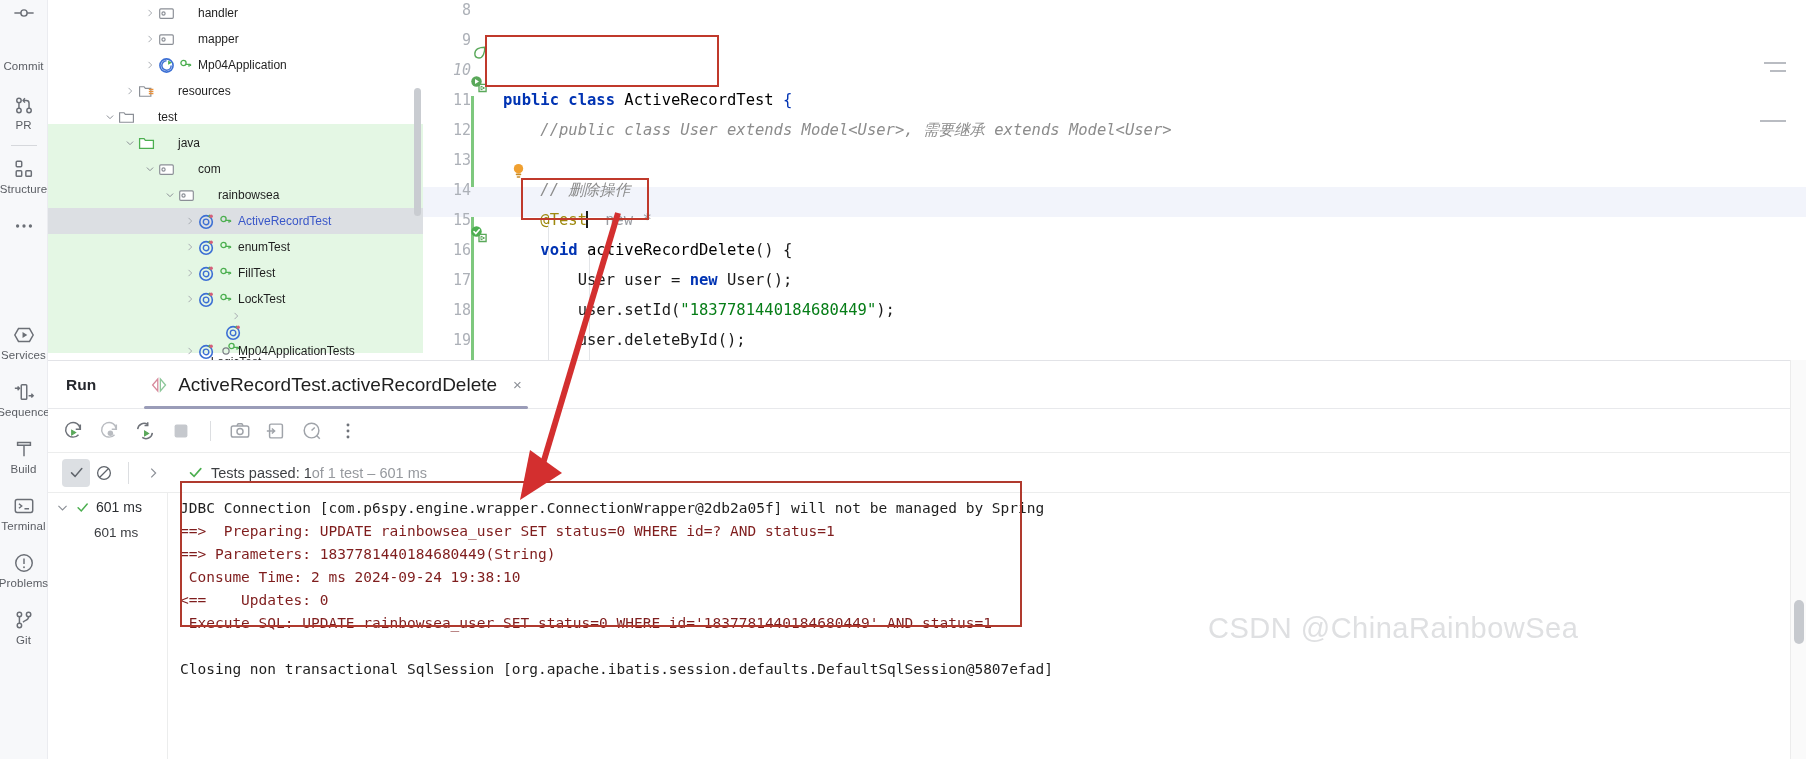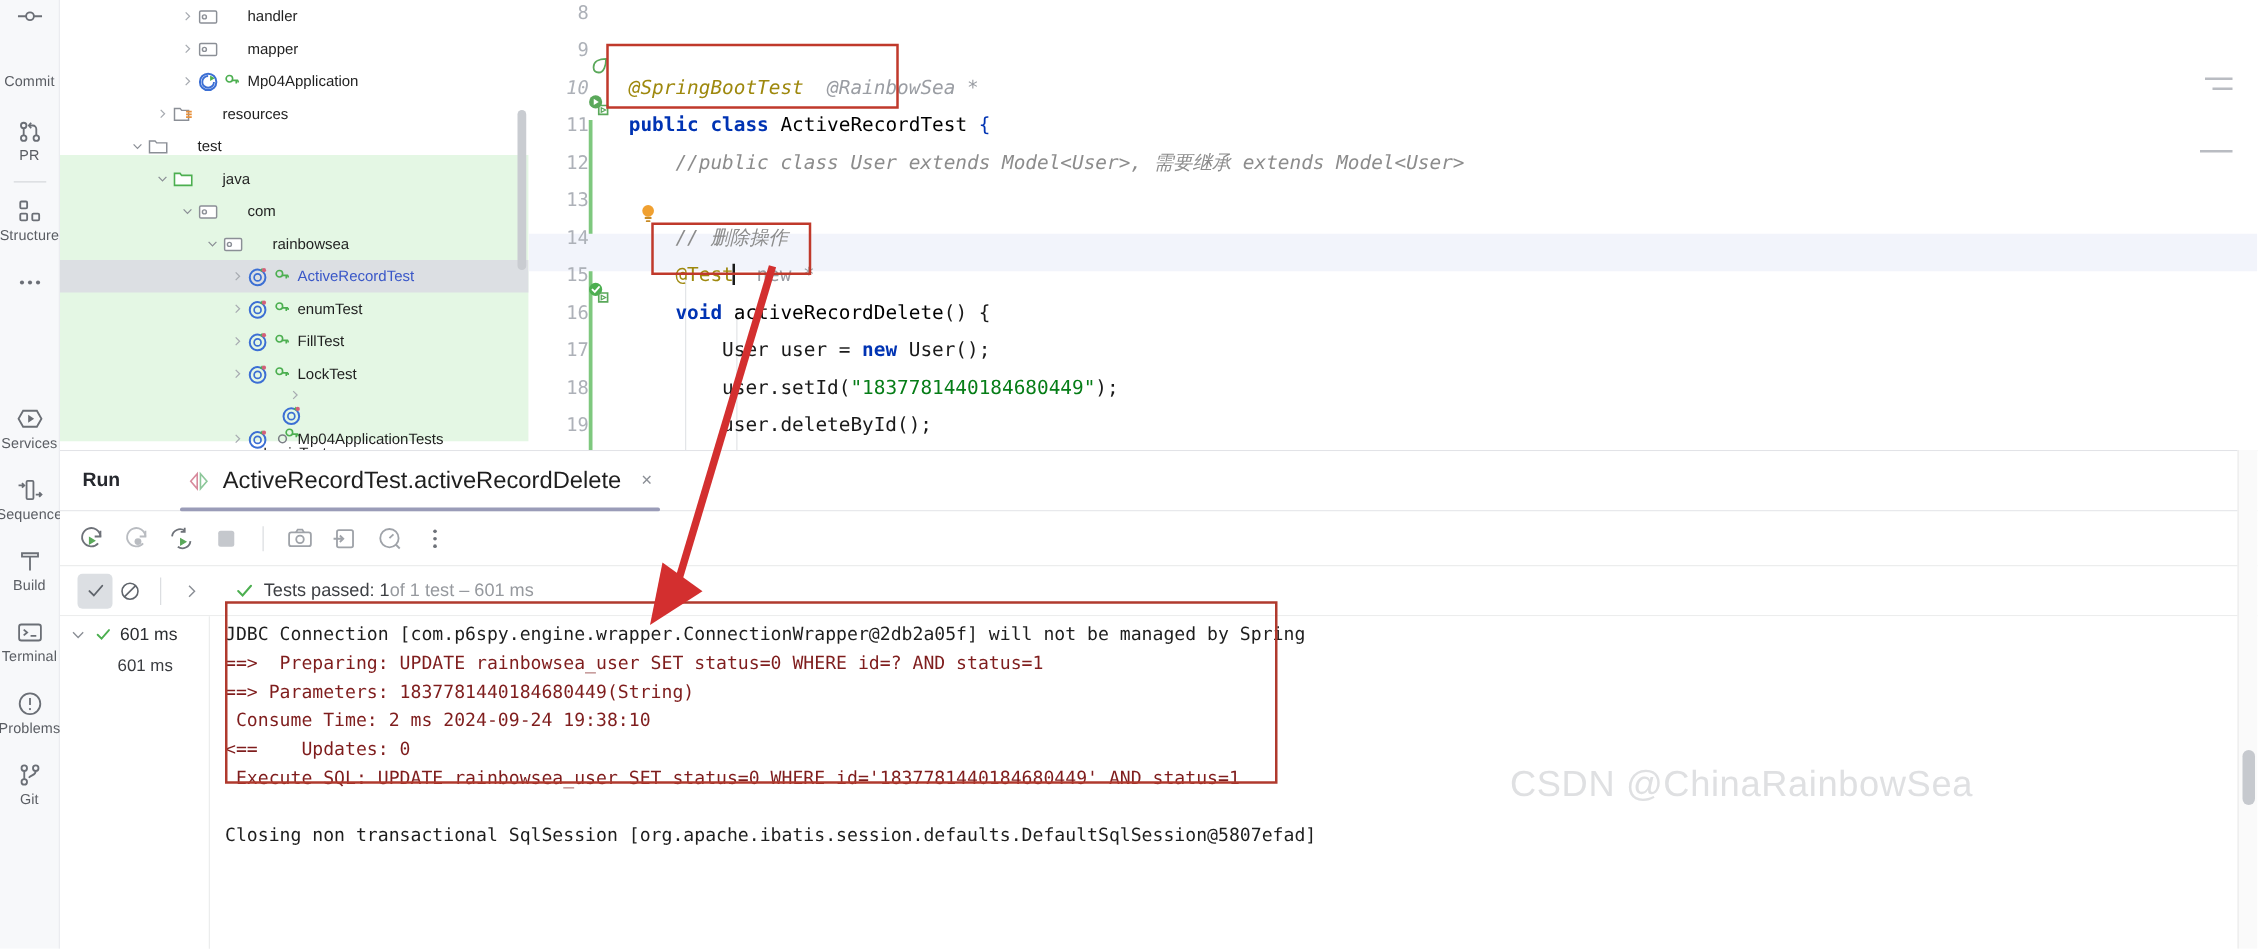--- a/index.html
+++ b/index.html
@@ -524,21 +524,21 @@
     <svg style="position:absolute;left:46px;top:224px;width:20px;height:20px;" viewBox="0 0 24 24">
       <circle cx="9" cy="9" r="6.3" fill="#4caf50"></circle>
       <path d="M6 9.2 8.2 11.4 12.2 6.8" fill="none" stroke="#fff" stroke-width="1.9" stroke-linecap="round"></path>
       <path d="M12 12.5h8.5v8.5H12z" fill="none" stroke="#5aa85a" stroke-width="1.6"></path>
       <path d="M14.4 14.6 18.6 16.8 14.4 19z" fill="#fff" stroke="#5aa85a" stroke-width="1.2"></path>
     </svg>
 
     <div id="code-lines">
         <div class="code-line" style="top: -5px;"><span class="lnum">8</span><span class="ctext"></span></div>
         <div class="code-line" style="top: 25px;"><span class="lnum">9</span><span class="ctext"></span></div>
-        <div class="code-line" style="top: 55px; font-style: italic;"><span class="lnum">10</span><span class="ctext"><span class="k-ann">@SpringBootTest</span><span class="k-plain">  </span><span class="k-hint">@RainbowSea *</span></span></div>
+        <div class="code-line" style="top: 55px; font-style: italic;"><span class="lnum">10</span></div>
         <div class="code-line" style="top: 85px;"><span class="lnum">11</span><span class="ctext"><span class="k-kw">public class </span><span class="k-type">ActiveRecordTest</span><span class="k-brace"> {</span></span></div>
         <div class="code-line" style="top: 115px;"><span class="lnum">12</span><span class="ctext"><span class="k-cmt">    //public class User extends Model&lt;User&gt;, 需要继承 extends Model&lt;User&gt;</span></span></div>
         <div class="code-line" style="top: 145px;"><span class="lnum">13</span><span class="ctext"></span></div>
         <div class="code-line" style="top: 175px;"><span class="lnum">14</span><span class="ctext"><span class="k-cmt">    // 删除操作</span></span></div>
         <div class="code-line" style="top: 205px;"><span class="lnum">15</span><span class="ctext"><span class="k-plain">    </span><span class="k-ann">@Test</span><span class="cursor"></span><span class="k-hint">  new *</span></span></div>
         <div class="code-line" style="top: 235px;"><span class="lnum">16</span><span class="ctext"><span class="k-plain">    </span><span class="k-kw">void </span><span class="k-type">activeRecordDelete</span><span class="k-paren">() {</span></span></div>
         <div class="code-line" style="top: 265px;"><span class="lnum">17</span><span class="ctext"><span class="k-plain">        User user = </span><span class="k-kw">new </span><span class="k-plain">User();</span></span></div>
         <div class="code-line" style="top: 295px;"><span class="lnum">18</span><span class="ctext"><span class="k-plain">        user.setId(</span><span class="k-str">"1837781440184680449"</span><span class="k-plain">);</span></span></div>
         <div class="code-line" style="top: 325px;"><span class="lnum">19</span><span class="ctext"><span class="k-plain">        user.deleteById();</span></span></div>
         <div class="code-line" style="top: 355px;"><span class="lnum">20</span><span class="ctext"></span></div>

